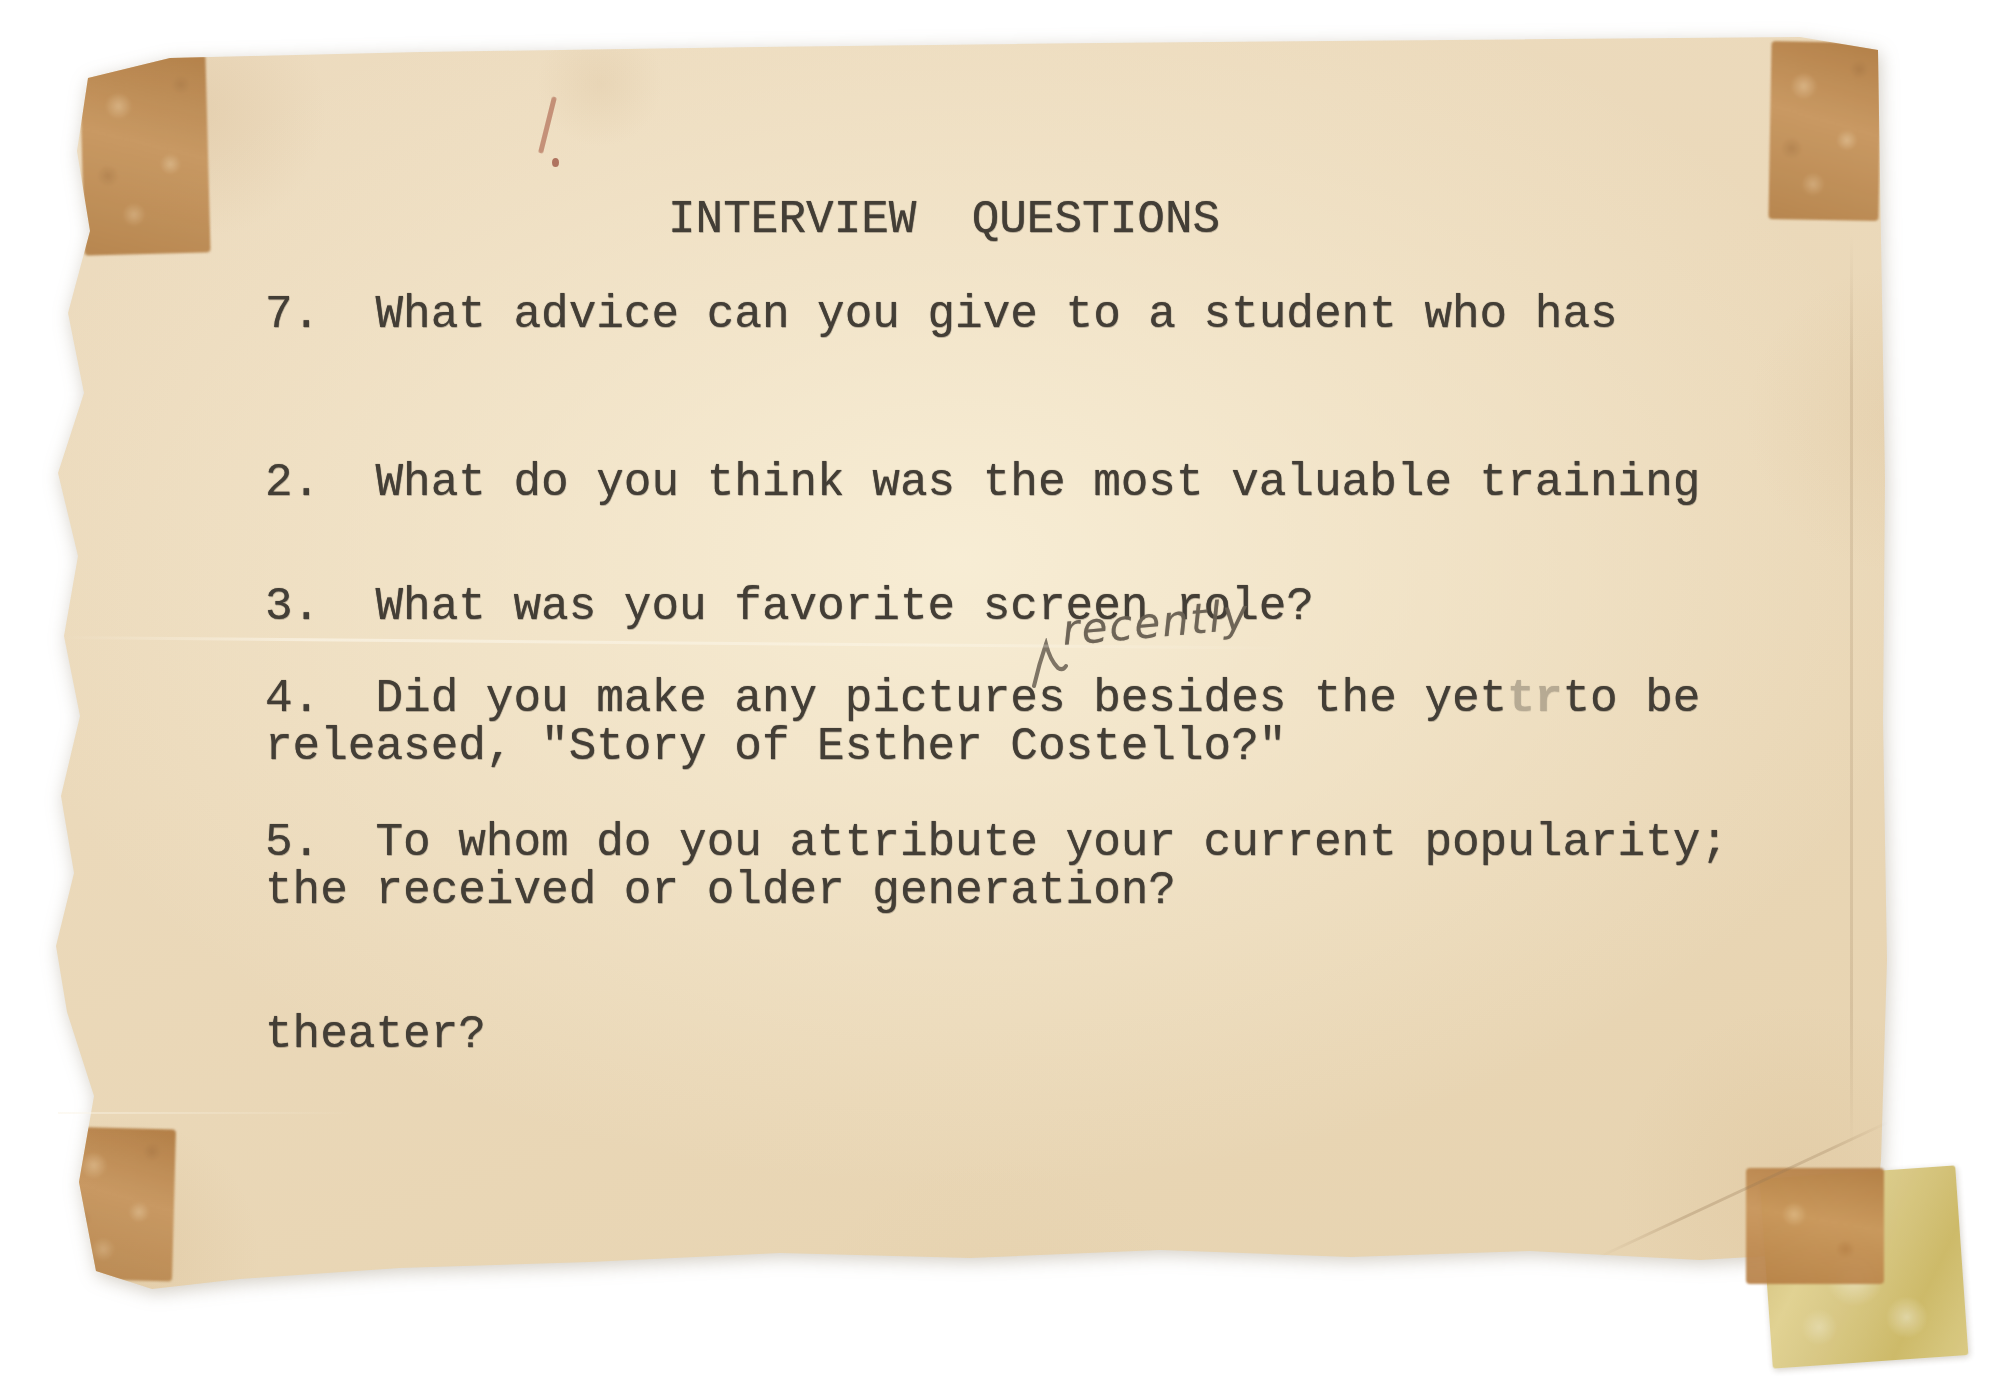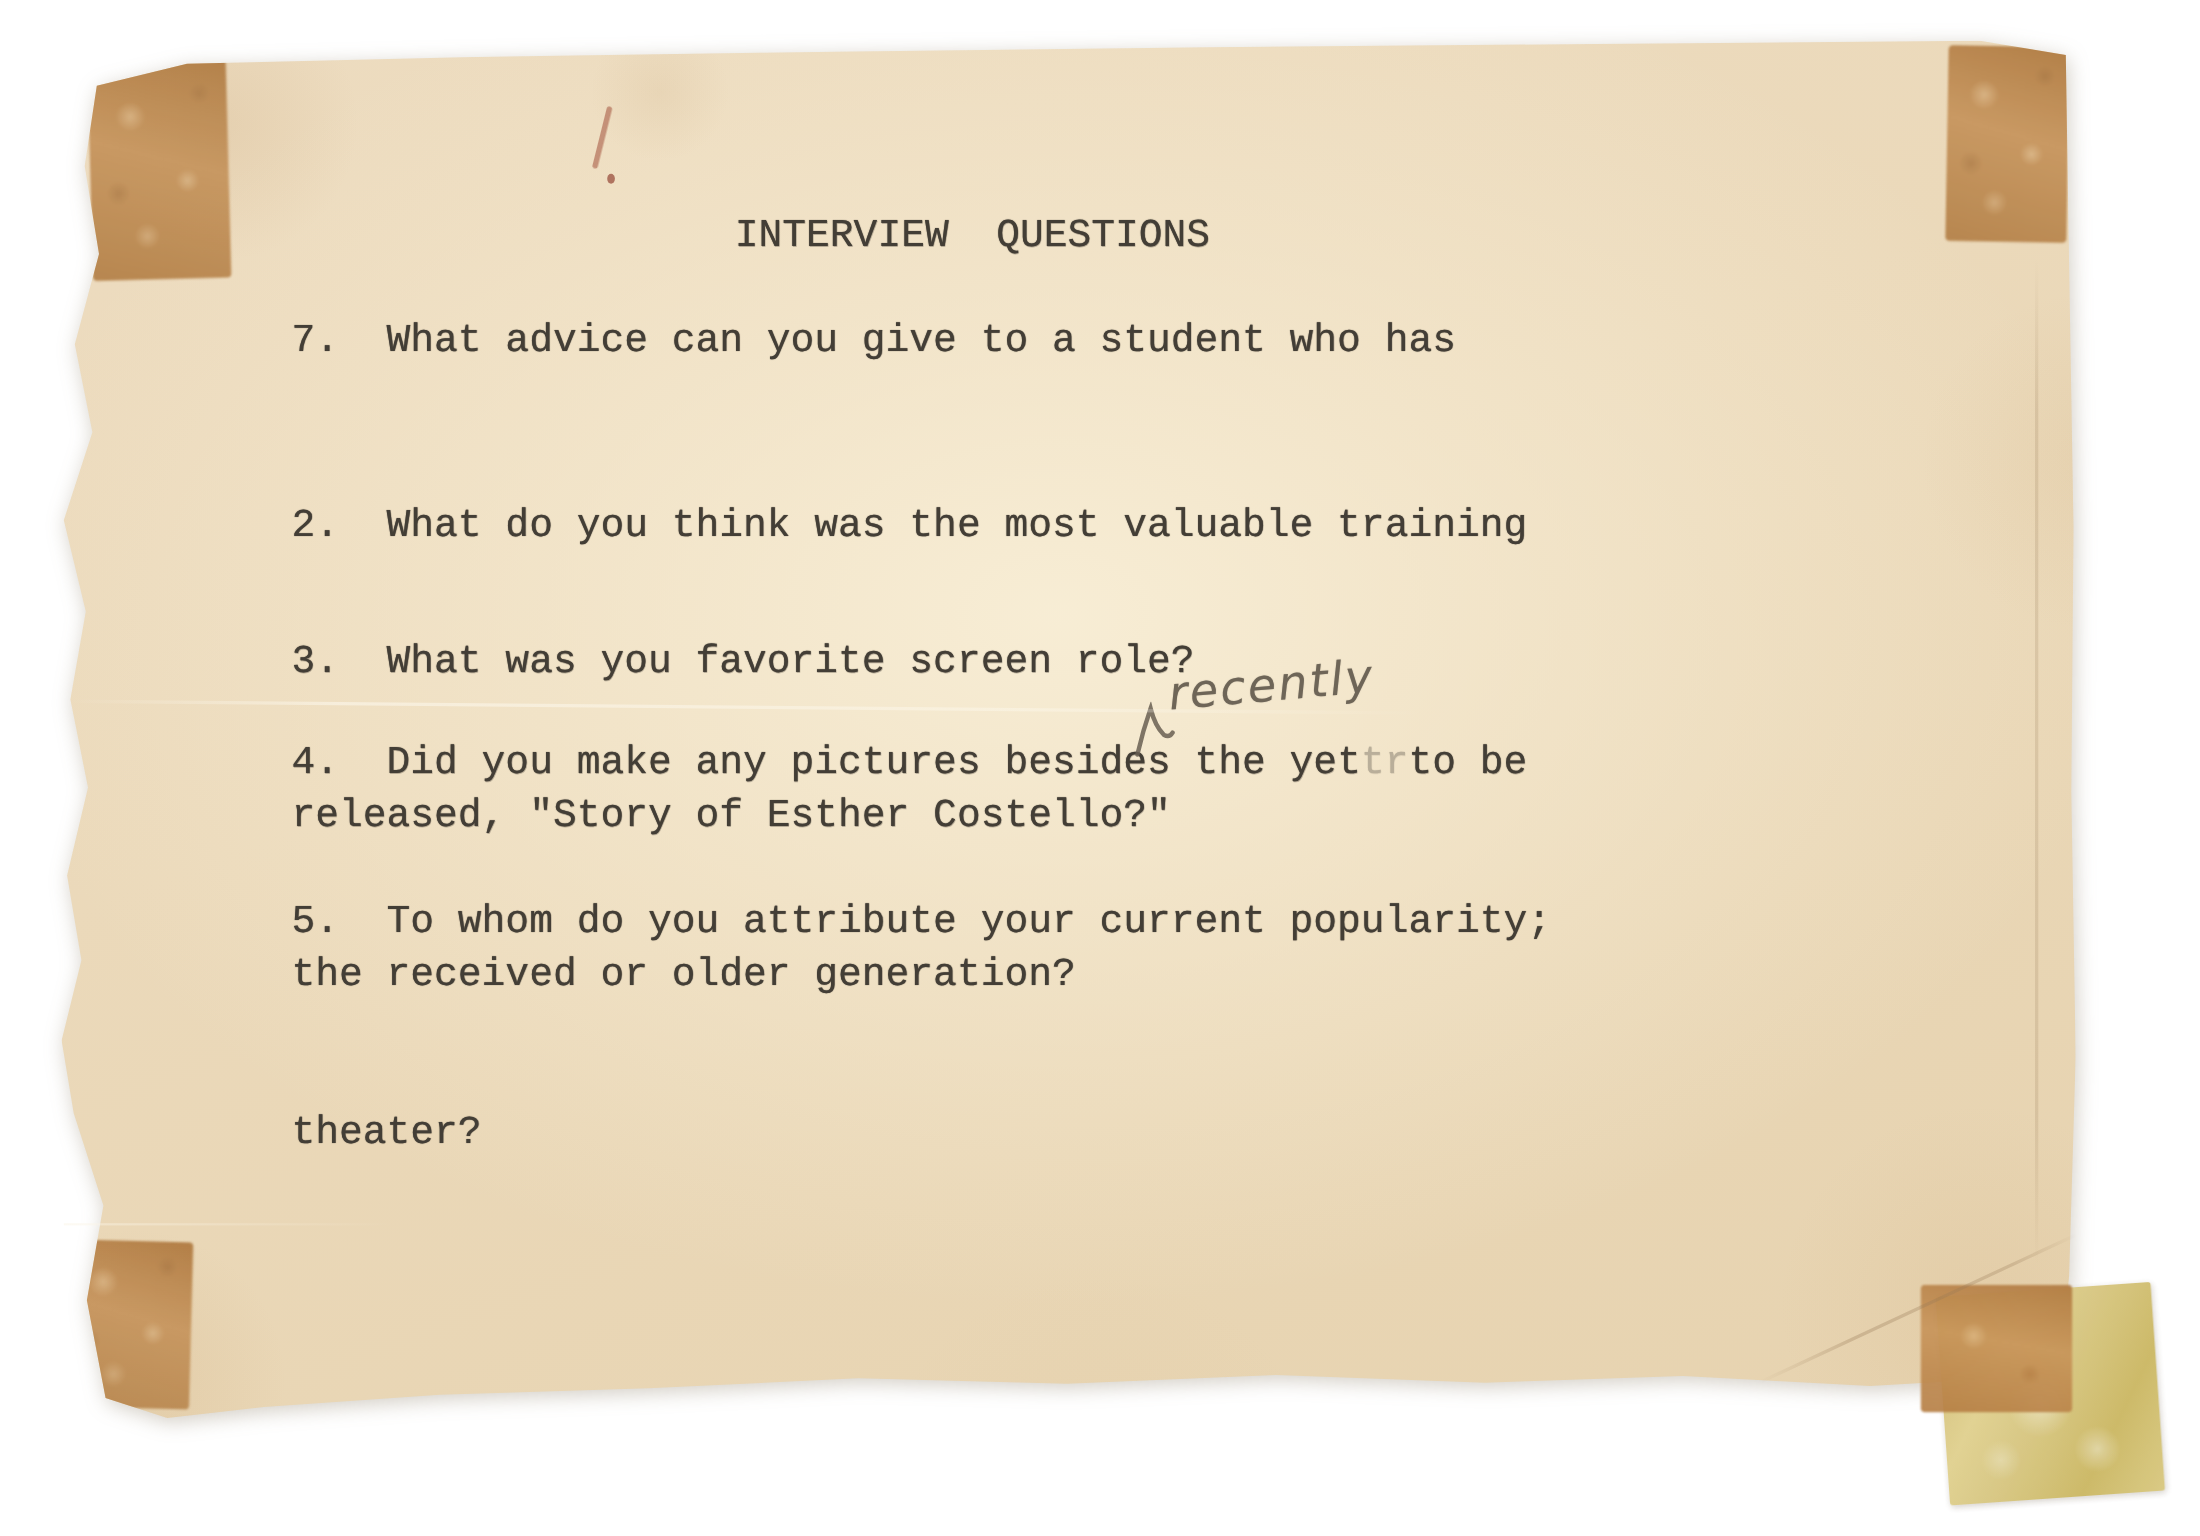--- a/index.html
+++ b/index.html
@@ -47,24 +47,24 @@
       transform:rotate(-4deg);border-radius:3px;opacity:.95;
       filter:drop-shadow(1px 2px 3px rgba(80,65,40,.25));
       background:
       radial-gradient(circle 42px at 45% 55%, rgba(245,240,220,.55), rgba(245,240,220,0) 70%),
       radial-gradient(circle 30px at 70% 78%, rgba(242,238,218,.5), rgba(242,238,218,0) 70%),
       radial-gradient(circle 26px at 25% 80%, rgba(240,235,214,.4), rgba(240,235,214,0) 70%),
       linear-gradient(120deg,#cdb76a,#e0d08e 30%,#d6c57e 50%,#cbb762 75%,#d8c87f);}
   .textlayer{position:absolute;inset:0;z-index:4;}
   .tline{position:absolute;left:265px;white-space:pre;
       font-family:"Liberation Mono","DejaVu Sans Mono",monospace;
-      font-size:36px;line-height:1;color:#433e36;
+      font-size:46px;line-height:1;color:#433e36;
       text-shadow:0 0 1px rgba(62,56,47,.8),.5px .5px 0 rgba(62,56,47,.25);}
   .title{left:668px;}
-  .overtype{opacity:.32;}
+  .overtype{opacity:.32;font-weight:bold;}
   .handwriting{position:absolute;left:1062px;top:598px;z-index:4;
       font-family:"DejaVu Sans",sans-serif;font-style:italic;font-size:42px;
       color:rgba(104,95,82,.92);letter-spacing:2px;transform:rotate(-5deg);
       text-shadow:0 0 1px rgba(104,95,82,.5);}
   .caret{position:absolute;left:1028px;top:638px;z-index:4;}
   .crease{position:absolute;z-index:5;pointer-events:none;}
   .crease-right{left:1850px;top:235px;width:3px;height:915px;
       background:linear-gradient(to bottom,rgba(140,110,75,0),rgba(140,110,75,.18) 15%,rgba(140,110,75,.18) 85%,rgba(140,110,75,0));}
   .crease-mid{left:60px;top:636px;width:1240px;height:3px;transform:rotate(.5deg);transform-origin:left center;
       background:linear-gradient(to right,rgba(255,252,244,0),rgba(255,252,244,.5) 20%,rgba(255,252,244,.35) 70%,rgba(255,252,244,0));}

